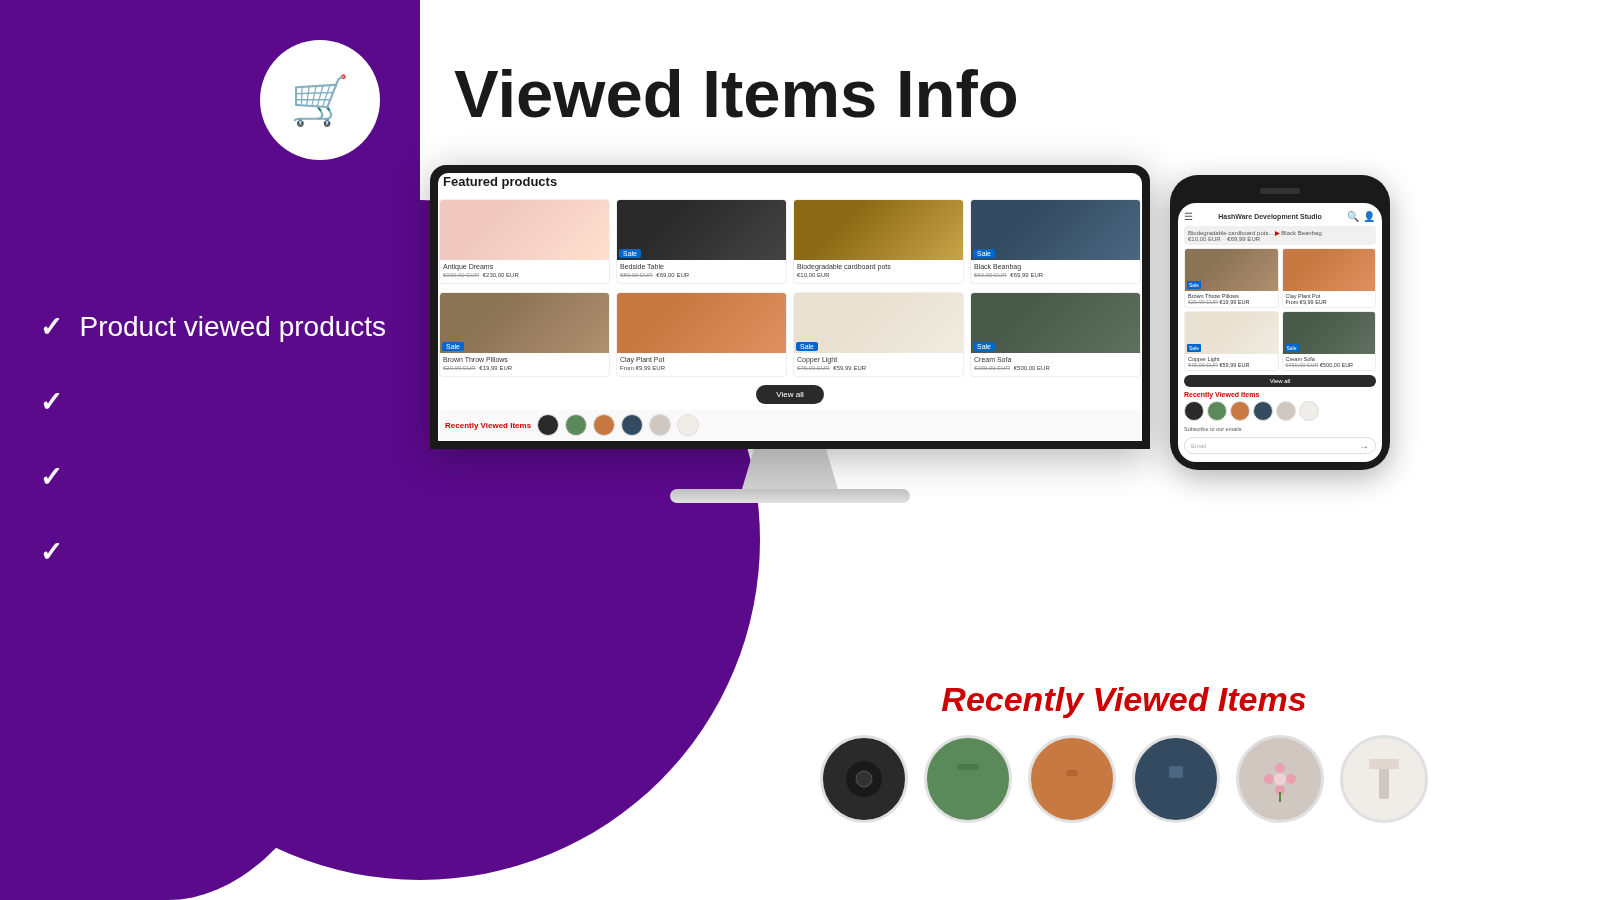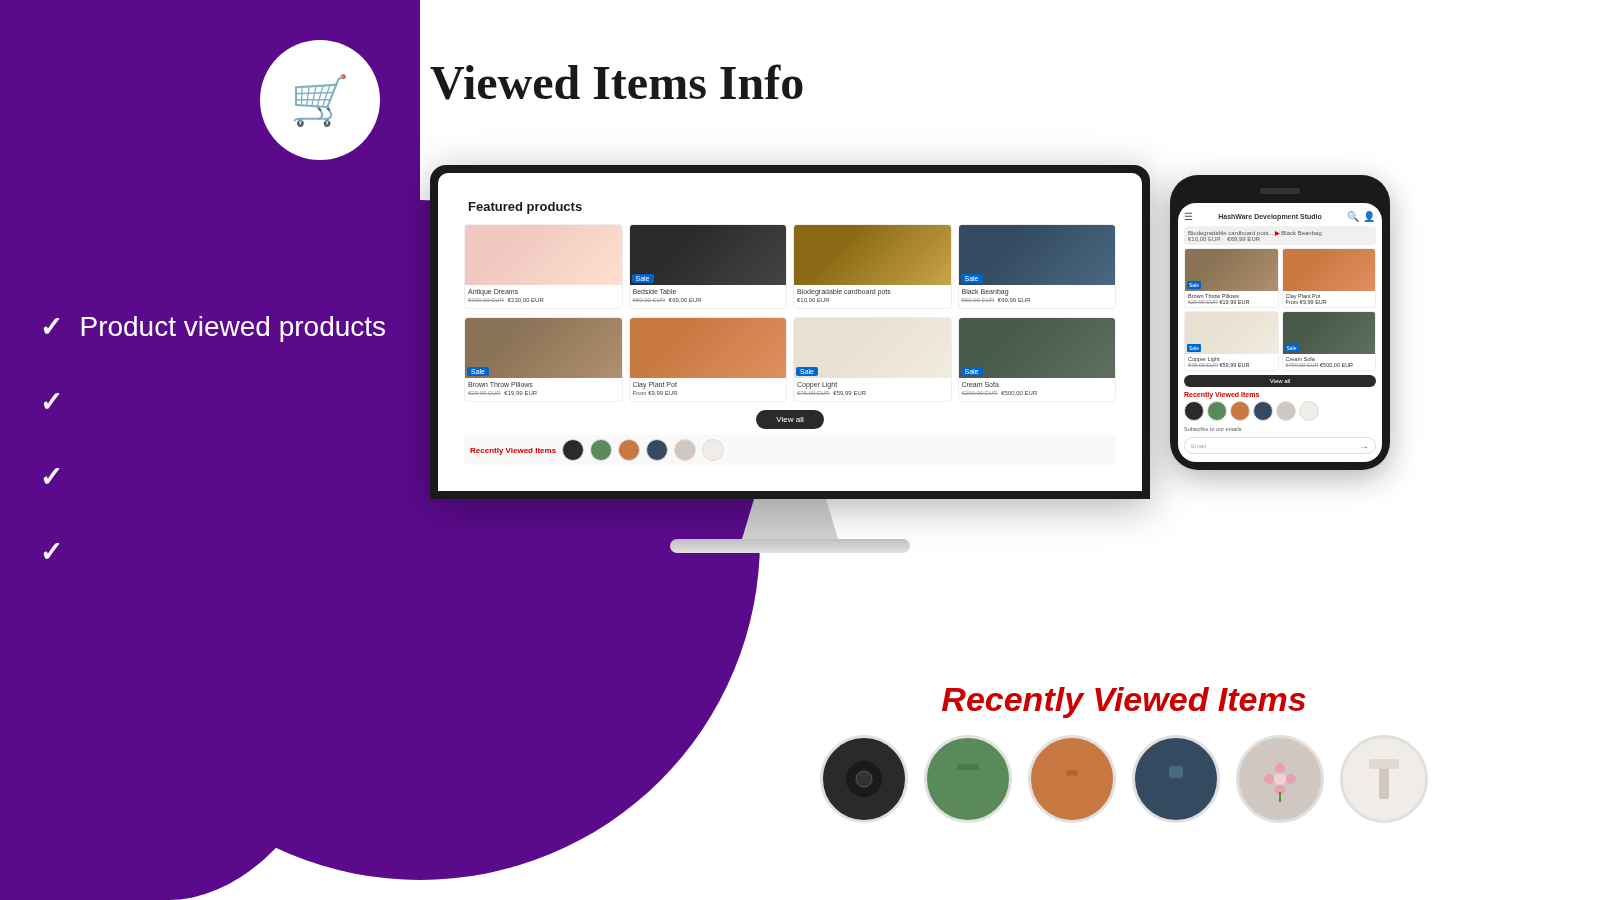--- a/index.html
+++ b/index.html
@@ -52,27 +52,26 @@
     }
 
     .cart-icon {
       font-size: 48px;
       color: #5b0a8c;
     }
 
     
     .page-title {
       position: absolute;
-      left: 430px;
+      left: 454px;
       top: 55px;
-      font-size: 48px;
+      font-size: 67px;
       font-weight: 700;
       color: #1a1a1a;
       z-index: 2;
-      font-family: Liberation Serif, serif;
     }
 
     
     .features-list {
       position: absolute;
       left: 40px;
       top: 310px;
       z-index: 2;
       list-style: none;
     }
@@ -106,21 +105,21 @@
       background: #1a1a1a;
       border-radius: 16px 16px 0 0;
       padding: 8px;
       box-shadow: 0 8px 40px rgba(0,0,0,0.3);
     }
 
     .monitor-inner {
       background: #ffffff;
       border-radius: 10px 10px 0 0;
       overflow: hidden;
-      padding: 26px;
+      padding: 1px;
     }
 
     .featured-title {
       font-size: 13px;
       font-weight: 700;
       color: #1a1a1a;
       margin-bottom: 10px;
       padding-left: 4px;
     }
 

